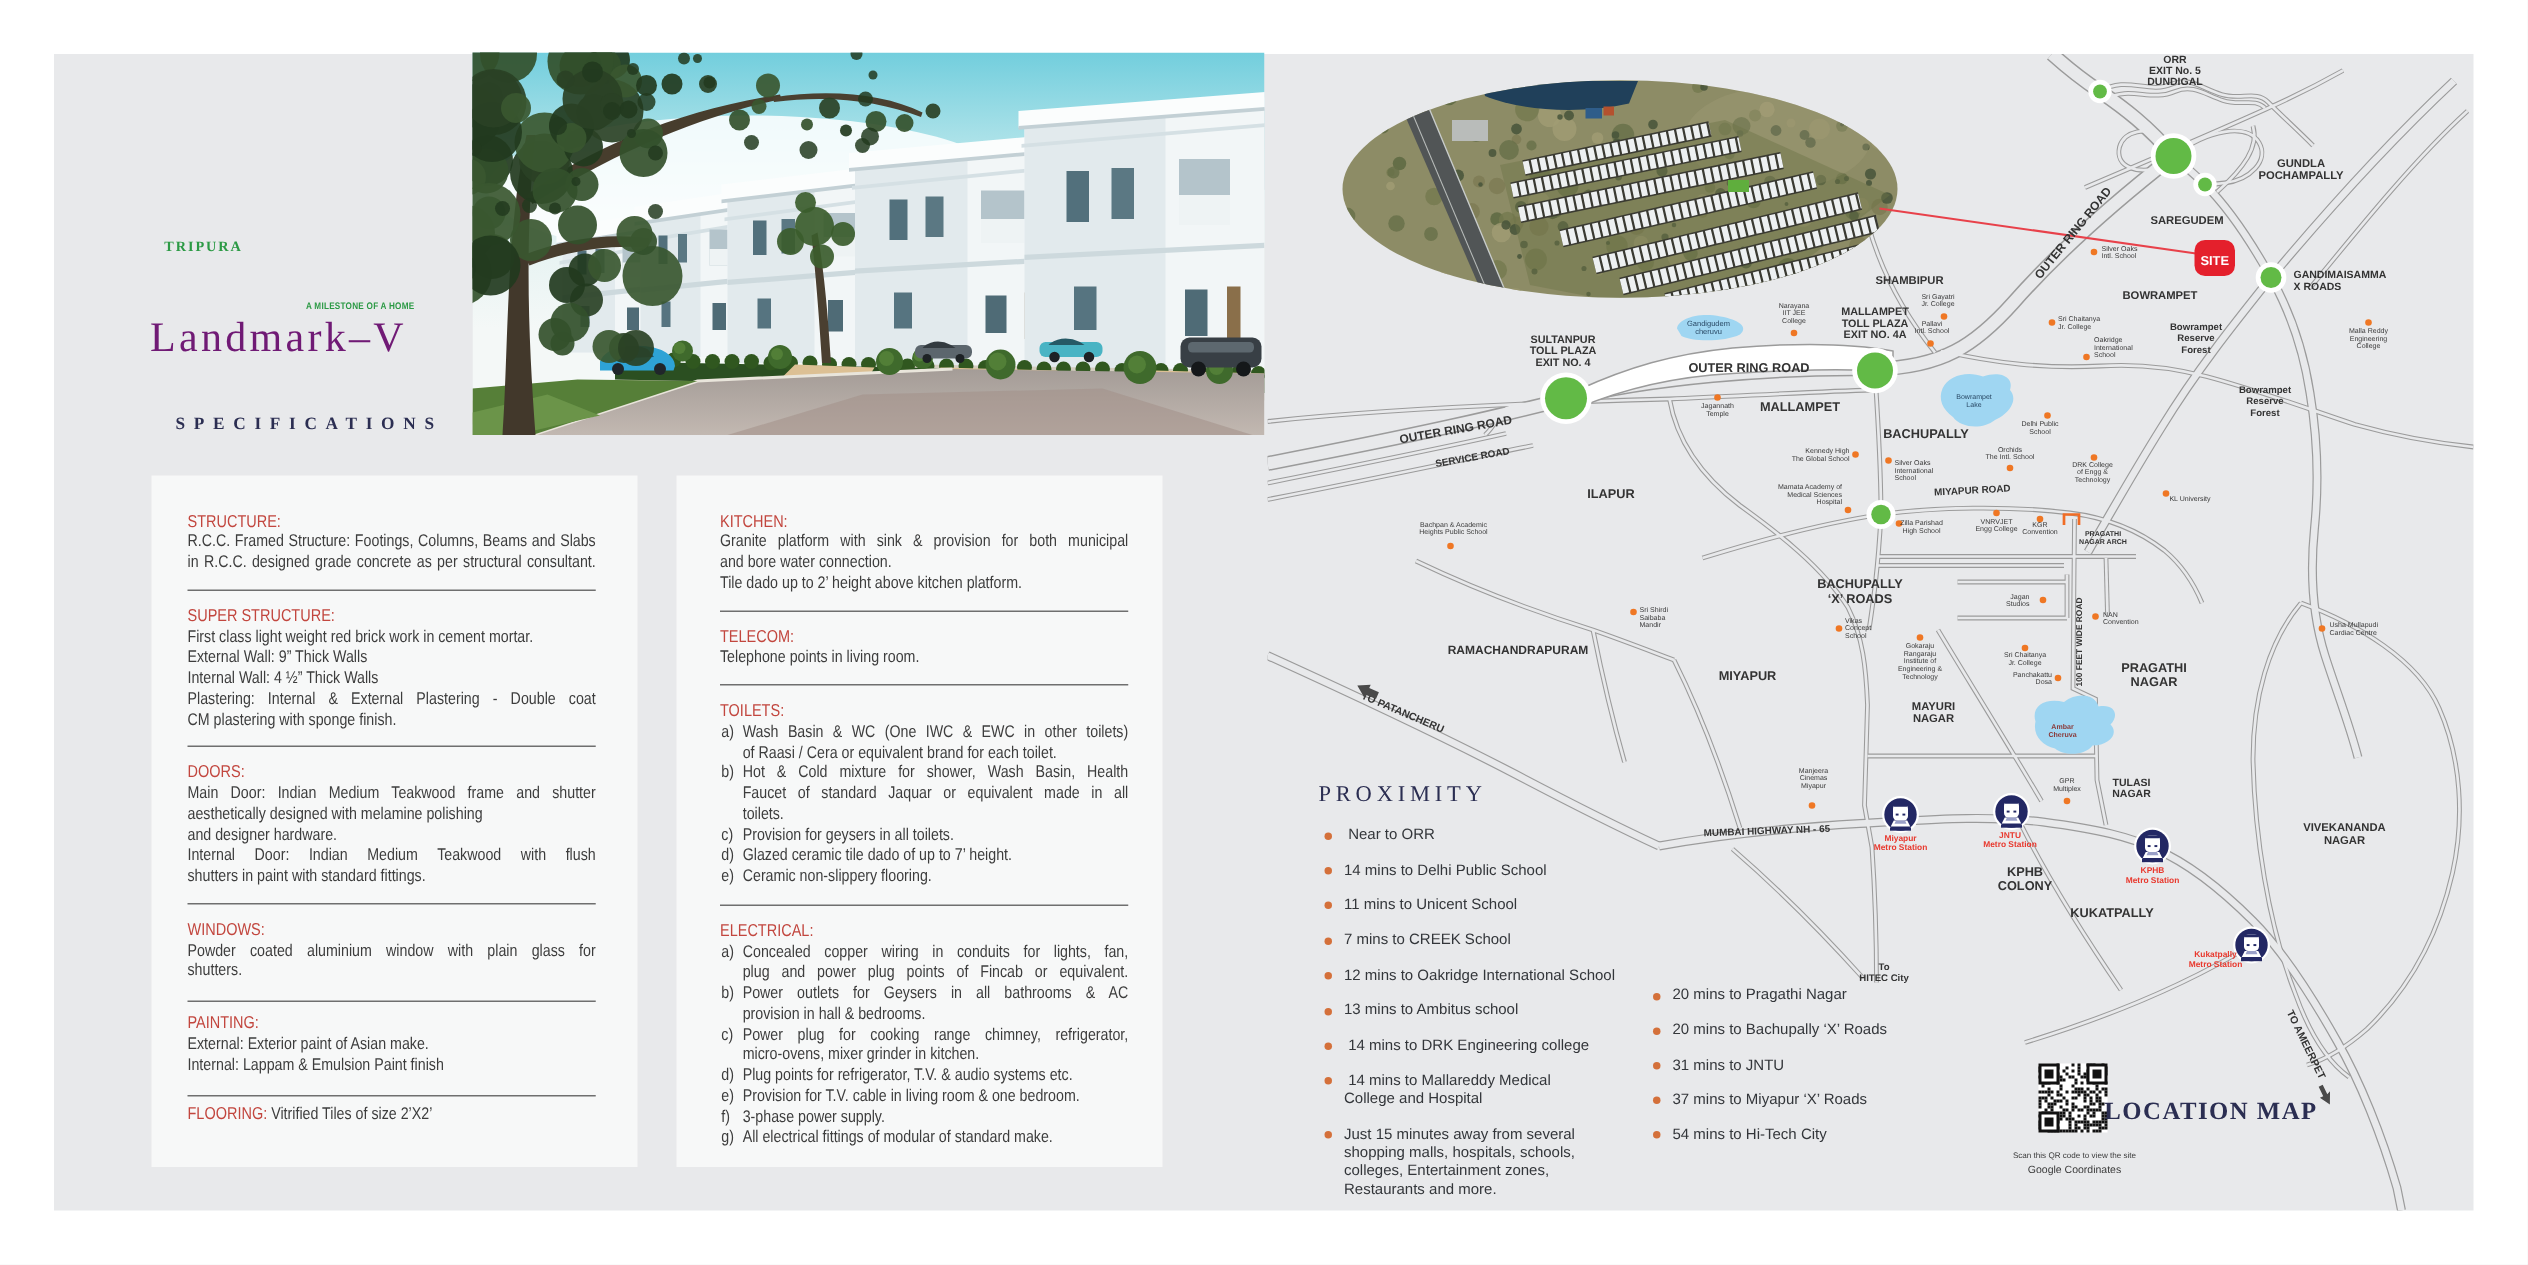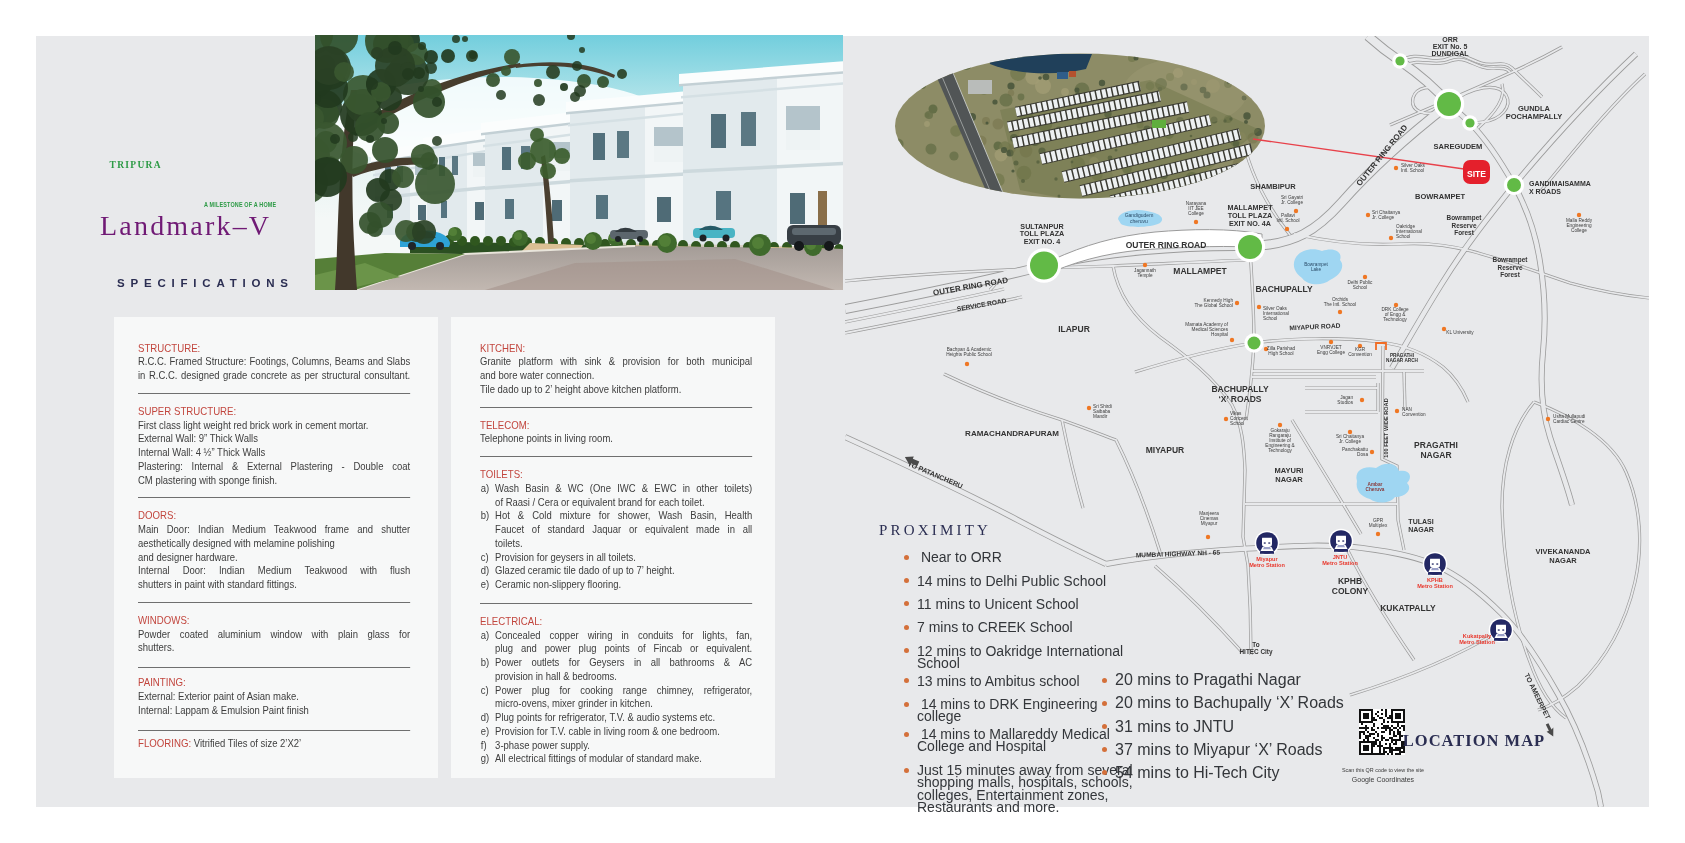--- a/index.html
+++ b/index.html
@@ -23,21 +23,21 @@
 <body>
 
 <div class="abs" style="left:36px;top:36px;width:1613px;height:771px;background:#e8e9eb;"></div>
 
 <div class="abs" style="left:109.5px;top:160px;color:#2c9a45;font-family:'Liberation Serif',serif;font-size:9.5px;font-weight:bold;letter-spacing:1.3px;">TRIPURA</div>
 
 <div class="abs" style="left:100px;top:169.5px;color:#701a75;font-family:'Liberation Serif',serif;font-size:28px;letter-spacing:2.2px;margin-top:40px;">Landmark–V</div>
 
 <div class="abs" style="left:204px;top:200.5px;color:#2c9a45;font-size:6.4px;font-weight:bold;letter-spacing:.2px;transform:scaleX(.85);transform-origin:0 0;">A MILESTONE OF A HOME</div>
 
-<div class="abs" style="left:117px;top:277px;color:#2b2e52;font-family:Liberation Sans, sans-serif;font-size:11.5px;font-weight:bold;letter-spacing:5.8px;">SPECIFICATIONS</div>
+<div class="abs" style="left:117px;top:277px;color:#2b2e52;font-family:Liberation Serif, serif;font-size:11.5px;font-weight:bold;letter-spacing:5.8px;">SPECIFICATIONS</div>
 
 <svg class="abs" style="left:315px;top:35px;" width="528" height="255" viewBox="0 0 528 255">
     <defs>
 <linearGradient id="sky" x1="0" y1="0" x2="0" y2="1">
         <stop offset="0" stop-color="#72cedd"></stop>
         <stop offset="0.22" stop-color="#a9e1e8"></stop>
         <stop offset="0.5" stop-color="#e6f3f2"></stop>
         <stop offset="0.72" stop-color="#f4f8f7"></stop>
       </linearGradient>
 <linearGradient id="road" x1="0" y1="0" x2="0" y2="1">
@@ -323,21 +323,21 @@
 
 <path d="M233,207 C231,175 229,150 226,122 L230,120 C235,150 237,177 239,207 Z" fill="#4a3f30"></path>
 <circle cx="228" cy="116" r="13" fill="#3b5c2d" opacity="0.92"></circle>
 <circle cx="212" cy="126" r="9" fill="#3b5c2d" opacity="0.92"></circle>
 <circle cx="247" cy="121" r="8" fill="#3b5c2d" opacity="0.92"></circle>
 <circle cx="233" cy="136" r="8" fill="#3b5c2d" opacity="0.92"></circle>
 <circle cx="222" cy="100" r="7" fill="#3b5c2d" opacity="0.92"></circle>
 </g>
   </svg>
 
-<div class="card" style="left:114px;">
+<div class="card" style="left:101px;">
   <div class="cin">
 
     <div class="h">STRUCTURE:</div>
     <div class="j">R.C.C. Framed Structure: Footings, Columns, Beams and Slabs</div>
     <div class="j">in R.C.C. designed grade concrete as per structural consultant.</div>
     <div class="hr"></div>
 
     <div class="h">SUPER STRUCTURE:</div>
     <div class="l">First class light weight red brick work in cement mortar.</div>
     <div class="l">External Wall: 9” Thick Walls</div>
@@ -1283,31 +1283,31 @@
     <rect x="1361" y="743" width="10" height="10" fill="#ffffff"></rect>
     <rect x="1363" y="745" width="6" height="6" fill="#111111"></rect>
 <text x="1383" y="772" text-anchor="middle" fill="#3a3a3a" style="font-size:5.4px;font-weight:normal;">Scan this QR code to view the site</text>
 <text x="1383" y="782" text-anchor="middle" fill="#3a3a3a" style="font-size:7px;font-weight:normal;">Google Coordinates</text>
 
 <text x="1474" y="746" text-anchor="middle" fill="#2b2e52" style="font-size:16.5px;font-weight:bold;letter-spacing:1px;font-family:'Liberation Serif',serif;">LOCATION MAP</text>
   </svg>
 
 <div class="abs" style="left:879px;top:522px;color:#2b2e52;font-family:'Liberation Serif',serif;font-size:15px;font-weight:normal;letter-spacing:3.2px;">PROXIMITY</div>
 
-<div class="abs" style="left:904px;top:545.5px;width:230px;color:#33363a;font-size:14px;line-height:23.4px;">
+<div class="abs" style="left:883px;top:545.5px;width:230px;color:#33363a;font-size:10px;line-height:23.4px;">
 <div class="px"><i></i><span>&nbsp;Near to ORR</span></div>
 <div class="px"><i></i><span>14 mins to Delhi Public School</span></div>
 <div class="px"><i></i><span>11 mins to Unicent School</span></div>
 <div class="px"><i></i><span>7 mins to CREEK School</span></div>
 <div class="px"><i></i><span>12 mins to Oakridge International School</span></div>
 <div class="px"><i></i><span>13 mins to Ambitus school</span></div>
 <div class="px"><i></i><span>&nbsp;14 mins to DRK Engineering college</span></div>
 <div class="px two"><i></i><span>&nbsp;14 mins to Mallareddy Medical<br>College and Hospital</span></div>
 <div class="px four"><i></i><span>Just 15 minutes away from several<br>shopping malls, hospitals, schools,<br>colleges, Entertainment zones,<br>Restaurants and more.</span></div>
 </div>
 
-<div class="abs" style="left:1102px;top:652.5px;width:250px;color:#33363a;font-size:16px;line-height:23.2px;margin-top:16px;">
+<div class="abs" style="left:1102px;top:652.5px;width:250px;color:#33363a;font-size:10px;line-height:23.2px;">
 <div class="px"><i></i><span>20 mins to Pragathi Nagar</span></div>
 <div class="px"><i></i><span>20 mins to Bachupally ‘X’ Roads</span></div>
 <div class="px"><i></i><span>31 mins to JNTU</span></div>
 <div class="px"><i></i><span>37 mins to Miyapur ‘X’ Roads</span></div>
 <div class="px"><i></i><span>54 mins to Hi-Tech City</span></div>
 </div>
 
 </body></html>

